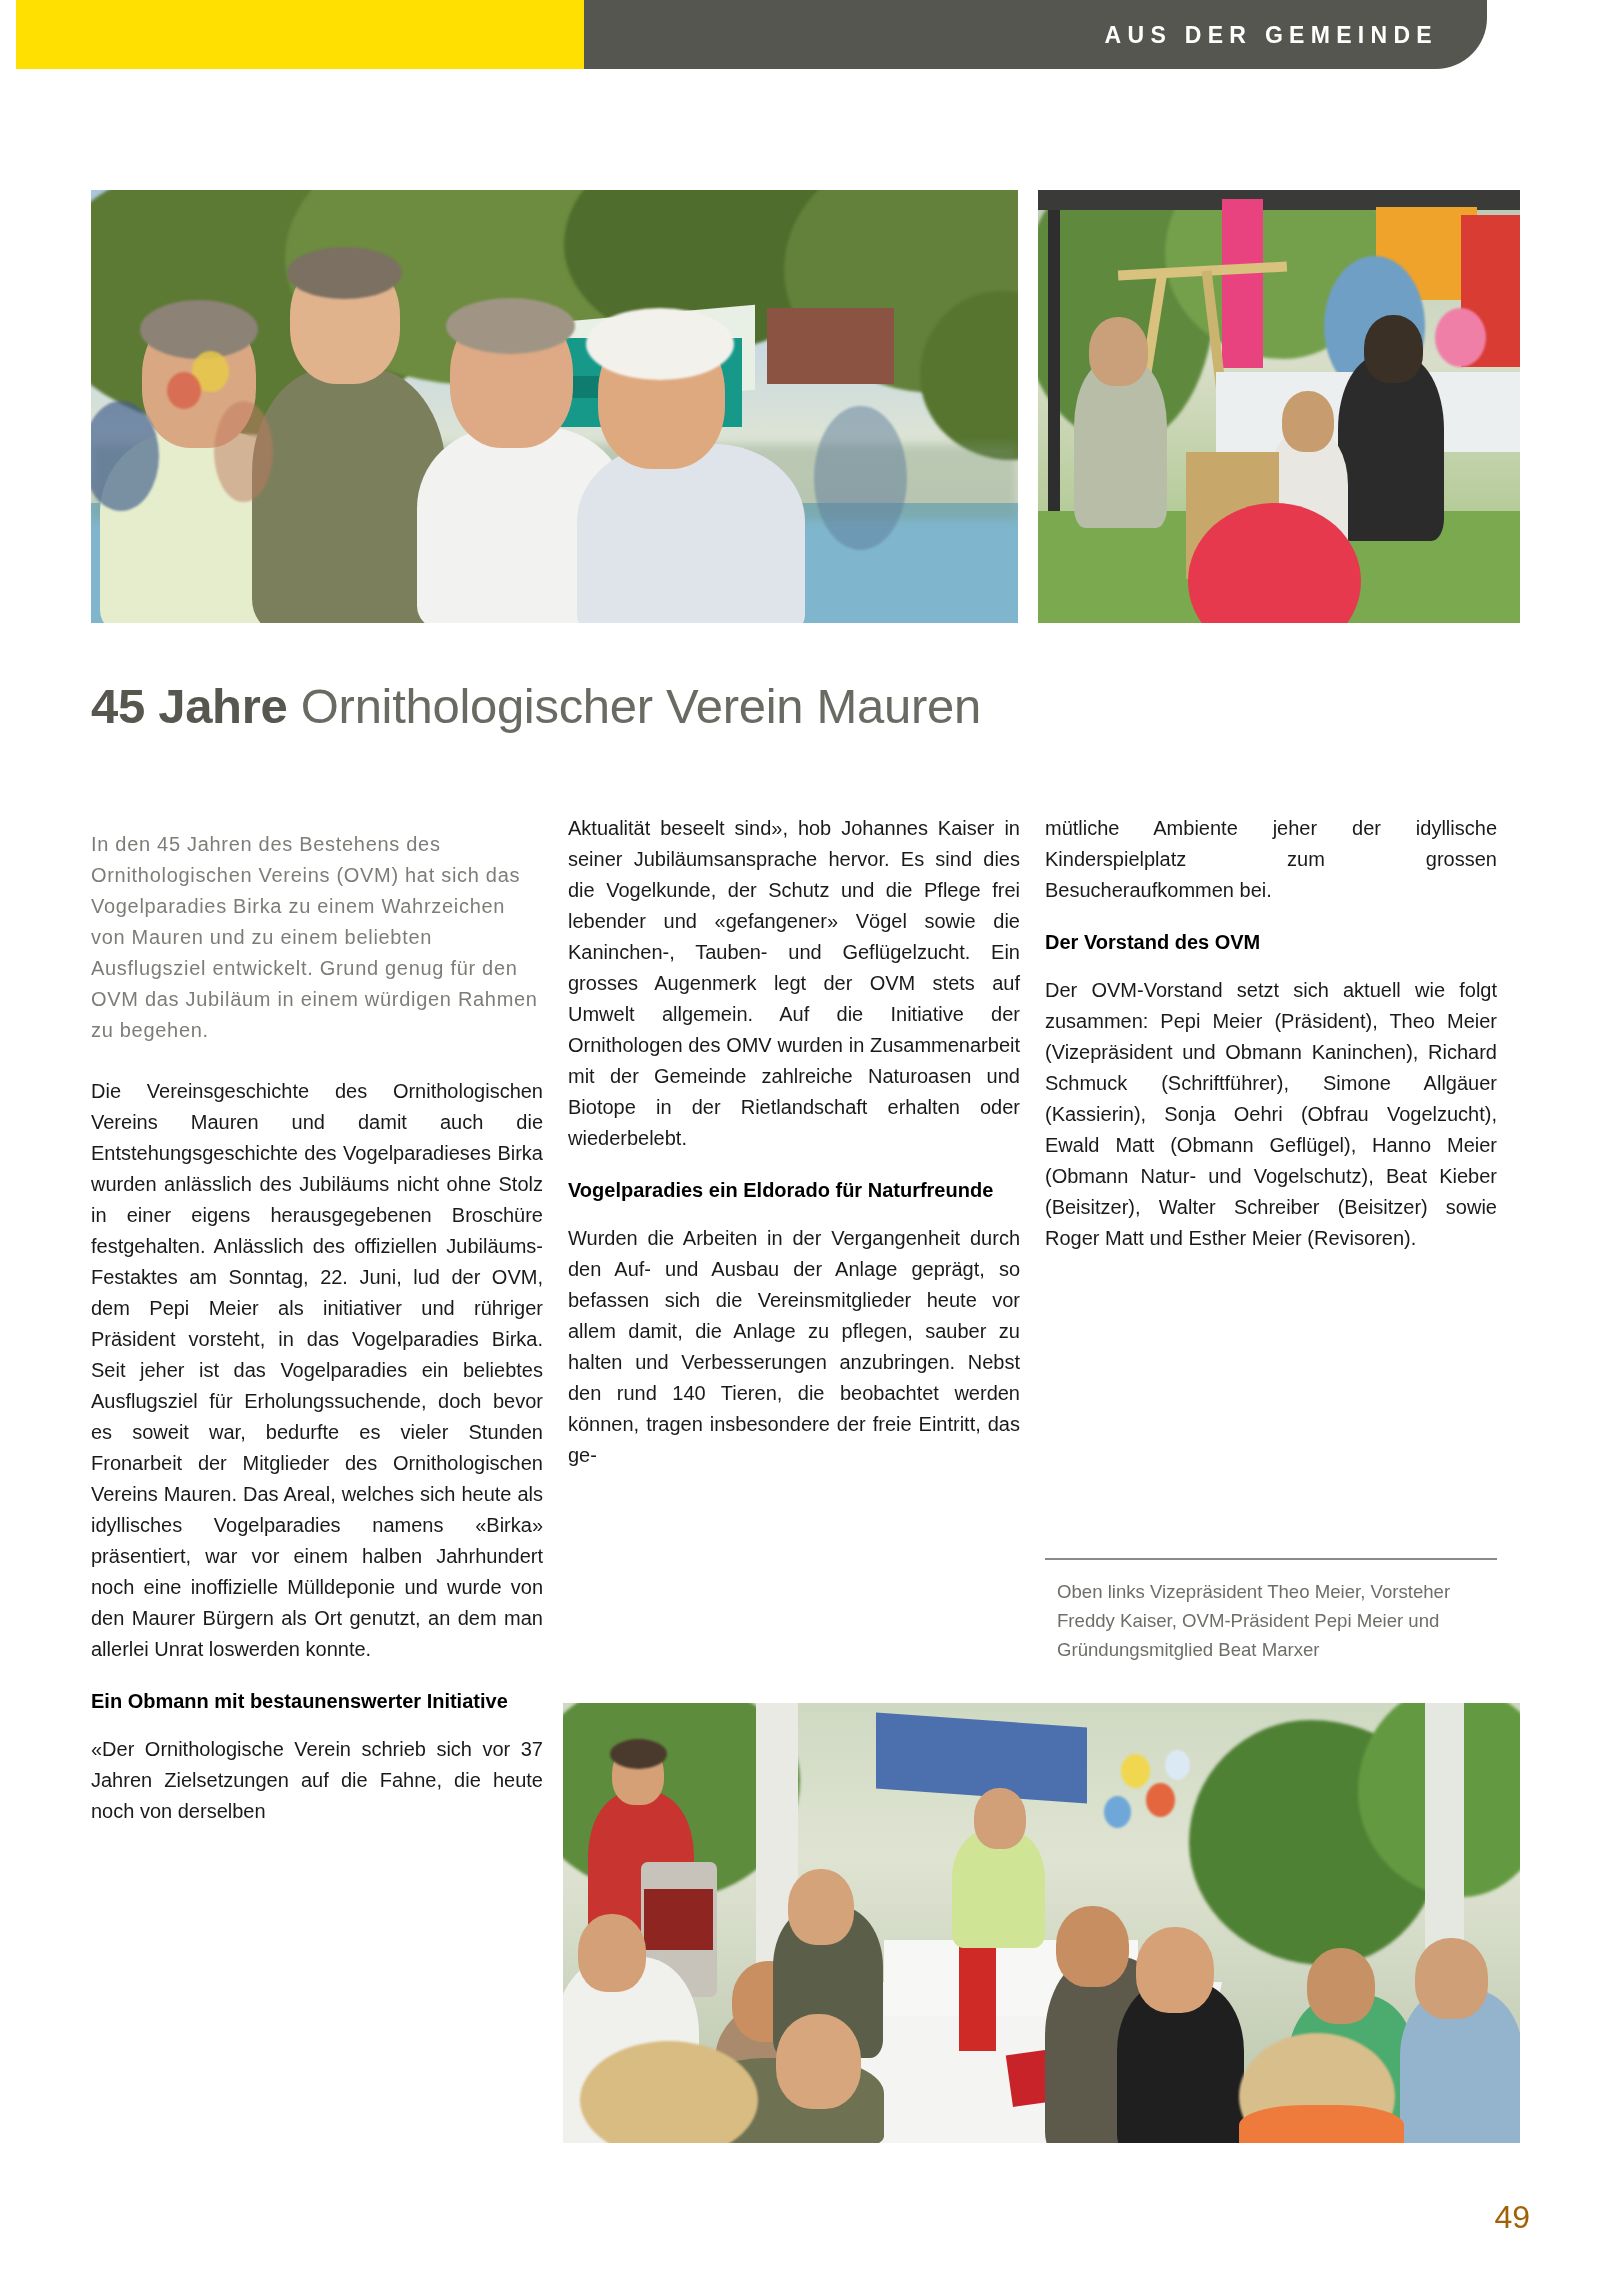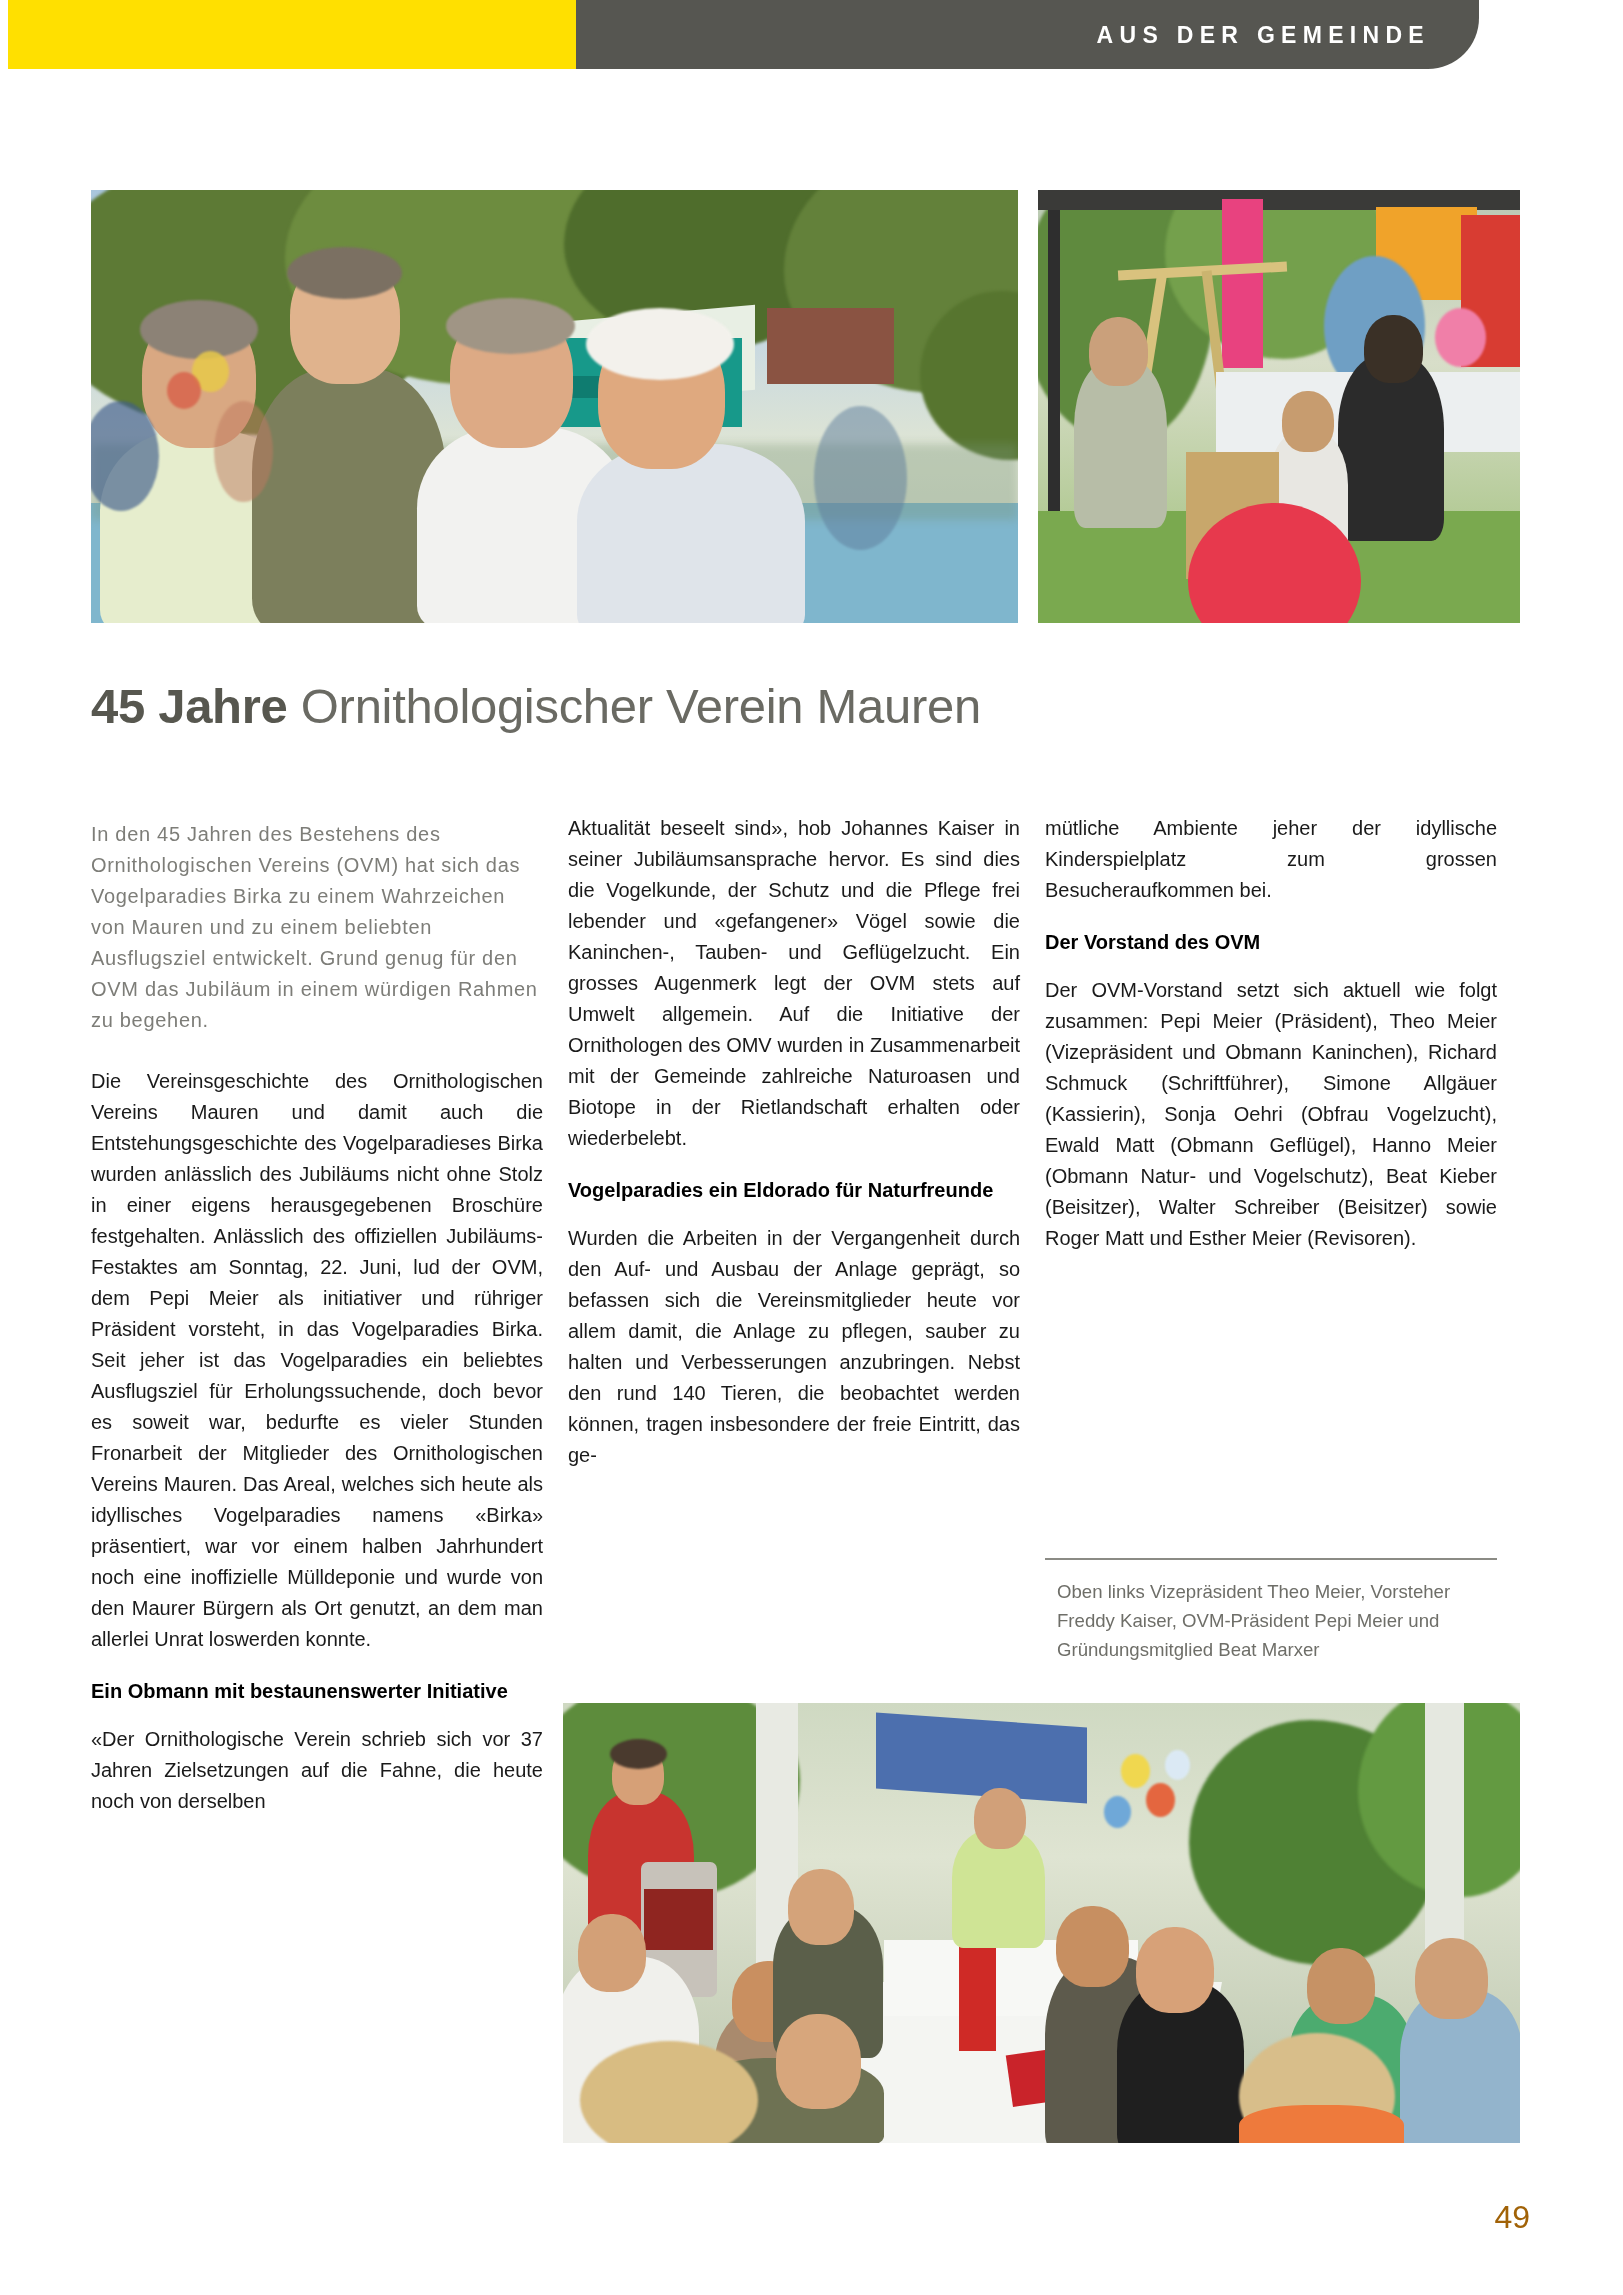--- a/index.html
+++ b/index.html
@@ -11,21 +11,21 @@
     width: 1623px;
     height: 2295px;
     position: relative;
     font-family: "Liberation Sans", sans-serif;
     overflow: hidden;
   }
 
   
   .header-bar {
     position: absolute;
-    top: 0; left: 8px;
+    top: 0; left: 16px;
     width: 1593px;
     height: 69px;
     border-radius: 23px;
   }
   .header-yellow {
     position: absolute;
     top: 0; left: 0;
     width: 568px;
     height: 69px;
     background: #ffe000;
@@ -116,21 +116,21 @@
   }
   .col-1 { left: 91px; }
   .col-2 { left: 568px; }
   .col-3 { left: 1045px; }
 
   .lead {
     font-size: 20px;
     line-height: 31px;
     color: #7d7d78;
     letter-spacing: 0.7px;
-    margin: 6px 0 30px 0;
+    margin: 16px 0 30px 0;
     font-family: "Liberation Sans", sans-serif;
   }
   .body-p {
     font-size: 20px;
     line-height: 31px;
     color: #1a1a1a;
     text-align: justify;
     margin: 0 0 22px 0;
     font-family: "Liberation Sans", sans-serif;
     hyphens: manual;

